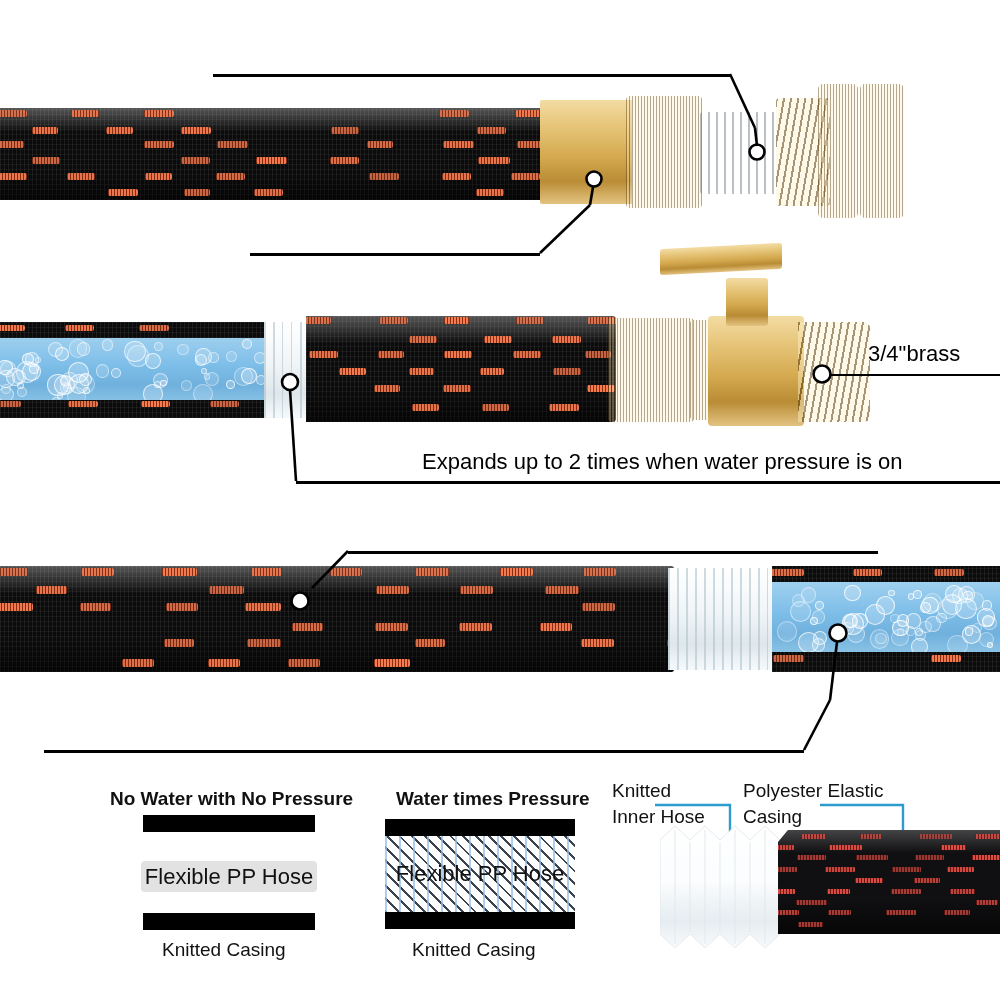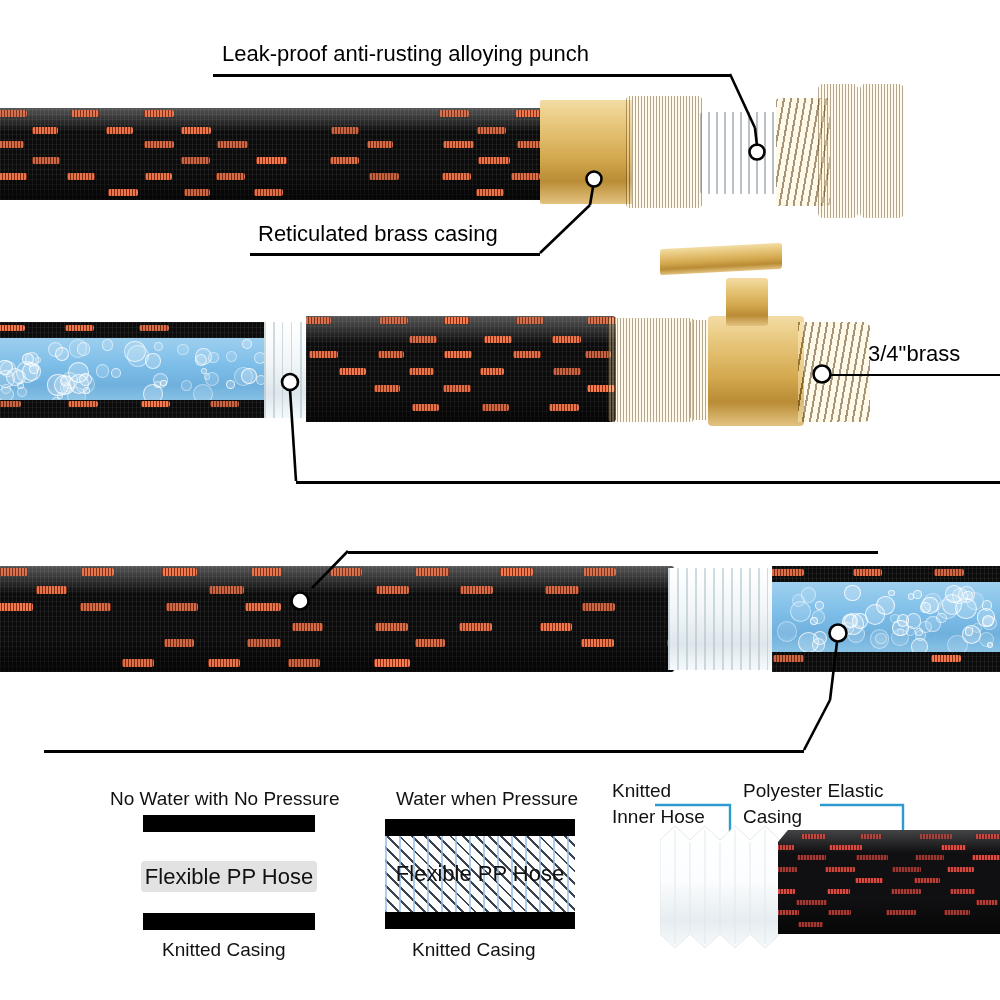--- a/index.html
+++ b/index.html
@@ -86,20 +86,21 @@
     position:absolute;
     background:linear-gradient(180deg,#fdfdfd 0%,#e2e6e9 35%,#b9c1c7 60%,#eef1f3 100%);
     background-image:repeating-linear-gradient(90deg, rgba(120,130,140,.5) 0 2px, rgba(255,255,255,.55) 2px 8px);
     border-radius:3px;
   }
 
   
   .panelTitle{
     position:absolute;font-size:19px;color:#111;white-space:nowrap;
     font-family:"Liberation Sans",sans-serif;
+    font-weight:bold;
   }
   .blackbar{position:absolute;background:#000;}
   .ppband{
     position:absolute;background:#e2e2e2;border-radius:4px;
     display:flex;align-items:center;justify-content:center;
     font-size:22px;color:#111;
   }
   .hatchbox{
     position:absolute;
     background-color:#fff;
@@ -426,29 +427,28 @@
       </div>
   </div>
   <div class="hose" style="left:772px;top:652px;width:232px;height:20px;border-radius:0;">
     <div class="weave"></div>
     <div id="r3bot">
         <div class="dash" style="left: 1.1px; top: 2.8px; width: 30.9px; height: 7px; opacity: 0.81;"></div>
         <div class="dash" style="left: 158.8px; top: 2.8px; width: 30.6px; height: 7px; opacity: 0.99;"></div>
       </div>
   </div>
 
-  <div class="callout" style="left:222px;top:42px;">Leak-proof anti-rusting alloying punch</div>
   <div class="rule" style="left:213px;top:74px;width:517px;"></div>
 
-  <div class="callout" style="left:258px;top:222px;">Reticulated brass casing</div>
   <div class="rule" style="left:250px;top:253px;width:290px;"></div>
 
   <div class="callout" style="left:868px;top:342px;">3/4"brass</div>
   <div class="rule" style="left:820px;top:374px;width:180px;height:2px;"></div>
 
+  <div class="callout" style="left:422px;top:450px;">Expands up to 2 times when water pressure is on</div>
   <div class="rule" style="left:296px;top:481px;width:704px;"></div>
 
   <div class="rule" style="left:348px;top:551px;width:530px;"></div>
 
   <div class="rule" style="left:44px;top:750px;width:760px;"></div>
 
   <svg class="ov" viewBox="0 0 1000 1000">
 
     <path d="M730,74 L730,74 L755,128" stroke="#000" stroke-width="2.6" fill="none"></path>
     <circle cx="757" cy="152" r="7.5" fill="#fff" stroke="#000" stroke-width="2.6"></circle>
@@ -477,21 +477,21 @@
     <path d="M820,805 L903,805 L903,860" stroke="#2d9bd0" stroke-width="2.4" fill="none"></path>
     <circle cx="903" cy="871" r="11" fill="#eaf6fd" stroke="#bde2f5" stroke-width="2"></circle>
   </svg>
 
   <div class="panelTitle" style="left:110px;top:788px;">No Water with No Pressure</div>
   <div class="blackbar" style="left:143px;top:815px;width:172px;height:17px;"></div>
   <div class="ppband" style="left:141px;top:861px;width:176px;height:31px;">Flexible PP Hose</div>
   <div class="blackbar" style="left:143px;top:913px;width:172px;height:17px;"></div>
   <div class="capLabel" style="left:162px;top:939px;">Knitted Casing</div>
 
-  <div class="panelTitle" style="left:396px;top:788px;">Water when Pressure</div>
+  <div class="panelTitle" style="left:396px;top:788px;">Water times Pressure</div>
   <div class="blackbar" style="left:385px;top:819px;width:190px;height:17px;"></div>
   <div class="hatchbox" style="left:385px;top:836px;width:190px;height:76px;">Flexible PP Hose</div>
   <div class="blackbar" style="left:385px;top:912px;width:190px;height:17px;"></div>
   <div class="capLabel" style="left:412px;top:939px;">Knitted Casing</div>
 
   <div class="capLabel" style="left:612px;top:780px;">Knitted</div>
   <div class="capLabel" style="left:612px;top:806px;">Inner Hose</div>
   <div class="capLabel" style="left:743px;top:780px;">Polyester Elastic</div>
   <div class="capLabel" style="left:743px;top:806px;">Casing</div>
 

